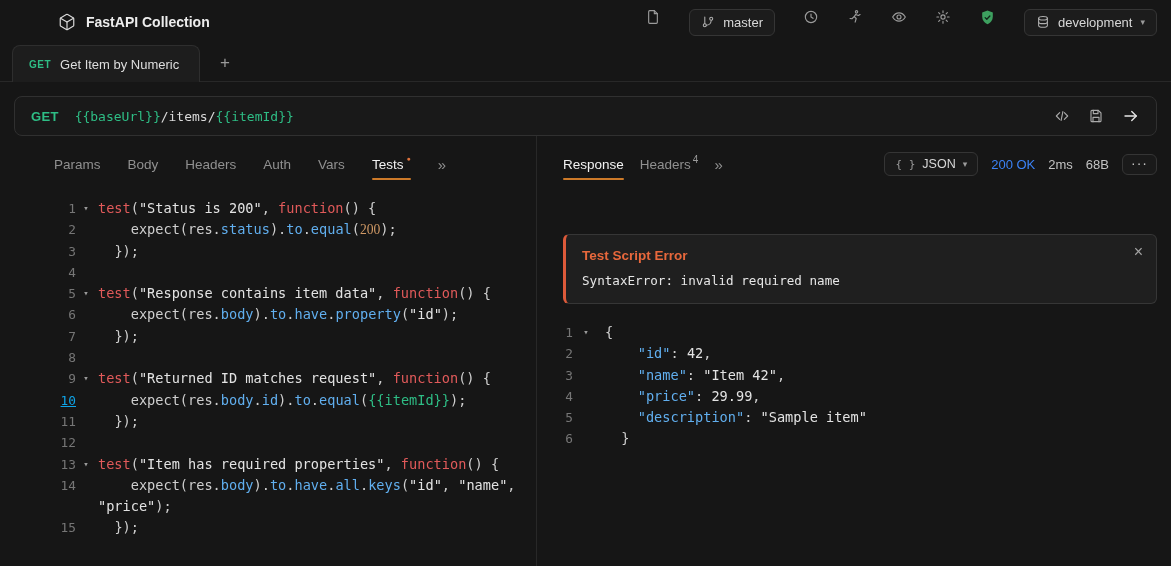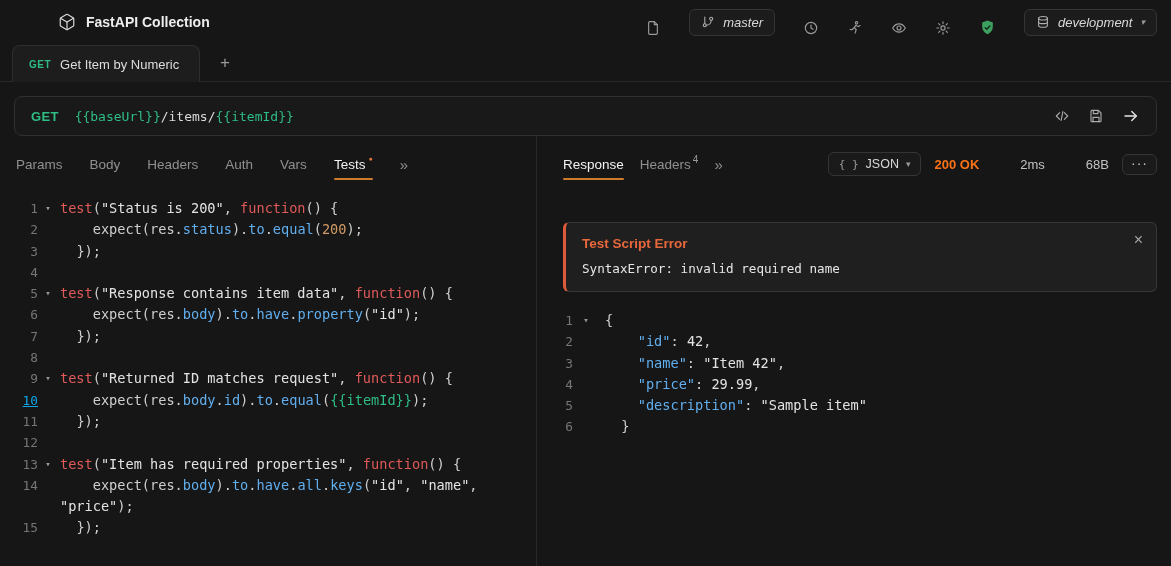--- a/index.html
+++ b/index.html
@@ -9,21 +9,21 @@
     background:#161616; color:#d4d4d4;
     font-family:"Liberation Sans", sans-serif;
     display:flex; flex-direction:column;
   }
   [data-interactable="true"] { cursor:pointer; }
 
   
   .topbar { flex:0 0 44px; display:flex; align-items:center; justify-content:space-between; padding:0 14px;margin-left:44px; }
   .tb-left { display:flex; align-items:center; gap:10px; }
   .tb-title { font-size:14px; font-weight:700; color:#ededed; }
-  .tb-right { display:flex; align-items:flex-end; gap:28px; color:#9b9b9b;font-style:italic; }
+  .tb-right { display:flex; align-items:flex-start; gap:28px; color:#9b9b9b; }
   .icon { display:flex; align-items:center; justify-content:center; }
   .icon svg { display:block; }
   .chip { display:flex; align-items:center; gap:8px; border:1px solid #353535; background:#1c1c1c;
           border-radius:6px; padding:5px 11px; font-size:13px; color:#d8d8d8; }
   .caret { font-size:9px; color:#9b9b9b; }
 
   
   .tabstrip { flex:0 0 38px; display:flex; align-items:flex-end; padding:0 0 0 12px; border-bottom:1px solid #282828; }
   .req-tab { position:relative; z-index:1; height:37px; margin-bottom:-1px; display:flex; align-items:center; gap:9px;
              padding:0 16px; background:#1d1d1d; border:1px solid #2e2e2e; border-bottom:none; border-radius:8px 8px 0 0; }
@@ -37,67 +37,67 @@
             display:flex; align-items:center; padding:0 16px; gap:16px; }
   .url-method { color:#2ebd85; font-weight:700; font-size:13px; letter-spacing:.3px; }
   .url-text { font-family:"DejaVu Sans Mono", monospace; font-size:13px; flex:1; white-space:nowrap; overflow:hidden; }
   .url-var { color:#2ebd85; }
   .url-plain { color:#dadada;text-align:right; }
   .url-actions { display:flex; align-items:center; gap:18px; color:#a9a9a9; }
   .send { color:#e6e6e6; }
 
   
   .main { flex:1; display:flex; min-height:0; }
-  .left { flex:0 0 537px; width:537px; border-right:1px solid #282828; display:flex; flex-direction:column; }
+  .left { flex:0 0 537px; width:537px; border-right:1px solid #282828; display:flex; flex-direction:column;padding-left:38px; }
   .right { flex:1; min-width:0; display:flex; flex-direction:column; }
 
   
   .ptabs { flex:0 0 50px; display:flex; align-items:stretch; gap:27px; padding:6px 16px 0; font-size:13.5px; color:#909090; }
   .resp-header { flex:0 0 50px; display:flex; align-items:stretch; padding:6px 14px 0 26px; }
   .resp-tabs { display:flex; gap:16px; align-items:stretch; font-size:13.5px; color:#909090; }
   .ptab { display:flex; align-items:center; position:relative; }
   .ptab.active { color:#f2f2f2; }
   .ptab.active::after { content:""; position:absolute; left:0; right:0; bottom:6px; height:2px; border-radius:1px; background:#cd7a29; }
   .dirty-dot { color:#e0733c; font-size:7px; position:relative; top:-6px; margin-left:3px; }
   .tab-badge { color:#9b9b9b; font-size:10px; position:relative; top:-5px; margin-left:2px; }
   .overflow-chev { display:flex; align-items:center; color:#909090; font-size:15px; }
 
   
   .resp-meta { margin-left:auto; display:flex; align-items:center; gap:13px; }
   .fmt-chip { display:flex; align-items:center; gap:7px; border:1px solid #353535; border-radius:6px; padding:4px 10px; background:#1a1a1a; }
   .fmt-braces { font-family:"DejaVu Sans Mono", monospace; font-size:11px; color:#9b9b9b; }
   .fmt-label { font-size:12.5px; color:#d8d8d8; }
-  .status-ok { color:#f97316; font-size:13px; font-weight:700; }
-  .meta-dim { color:#c2c2c2; font-size:13px;margin-left:28px; }
+  .status-ok { color:#3b82f6; font-size:13px; font-weight:400; }
+  .meta-dim { color:#c2c2c2; font-size:13px; }
   .menu-chip { border:1px solid #353535; border-radius:6px; padding:1px 8px 4px; background:#1a1a1a; color:#c2c2c2; font-size:14px; line-height:1; letter-spacing:1px; }
 
   
   .editor { font-family:"DejaVu Sans Mono", monospace; font-size:13.6px; line-height:21.3px; }
   .tests-editor { flex:1; padding:12px 0 0 8px; overflow:hidden; }
   .ed-row { display:flex; }
   .ed-ln { flex:0 0 30px; text-align:right; color:#767676; font-size:12.8px; }
   .ed-ln.error { color:#0ea5e9; text-decoration:underline; }
   .ed-fold { flex:0 0 20px; text-align:center; color:#9a9a9a; font-size:9px; }
   .ed-code { flex:0 0 444px; white-space:pre-wrap; word-break:break-all; padding-left:2px; }
   .json-editor { margin-top:18px; padding-left:22px; }
   .json-editor .ed-ln { flex:0 0 14px; }
   .json-editor .ed-fold { flex:0 0 26px; }
   .json-editor .ed-code { flex:0 1 auto; white-space:pre; word-break:normal; padding-left:6px; }
 
   .tok-kw   { color:#e15a5a; }
   .tok-pln  { color:#cfcfcf; }
   .tok-str  { color:#e3e3e3; }
   .tok-prop { color:#61afef; }
-  .tok-num  { color:#d19a66; }
+  .tok-num  { color:#d19a66;font-family:Liberation Serif, serif; }
   .tok-var  { color:#2ebd85; }
   .tok-key  { color:#61afef; }
   .tok-val  { color:#e3e3e3; }
 
   
-  .error-card { margin:36px 14px 0 26px; position:relative; background:#1f1f1f; border:1px solid #363636;
+  .error-card { margin:48px 14px 0 26px; position:relative; background:#1f1f1f; border:1px solid #363636;
                 border-left:3px solid #dd5a3a; border-radius:6px; padding:13px 16px 15px; }
   .error-title { color:#e8683c; font-size:13.5px; font-weight:700; }
   .error-msg { margin-top:10px; font-family:"DejaVu Sans Mono", monospace; font-size:12.6px; color:#e6e6e6; }
   .error-close { position:absolute; top:9px; right:13px; color:#a5a5a5; font-size:16px; line-height:1; }
 </style>
 </head>
 <body>
 
 <header class="topbar" data-interactable="false">
   <div class="tb-left" data-interactable="false">

